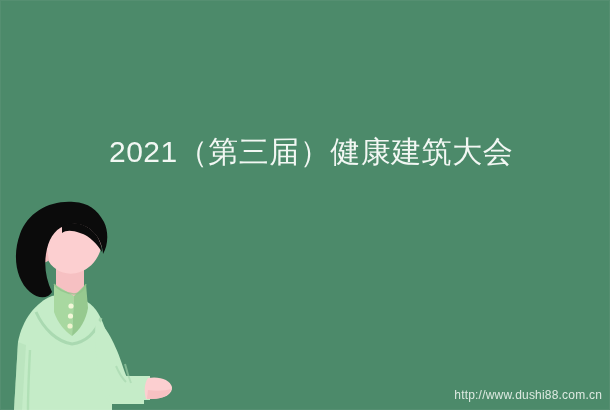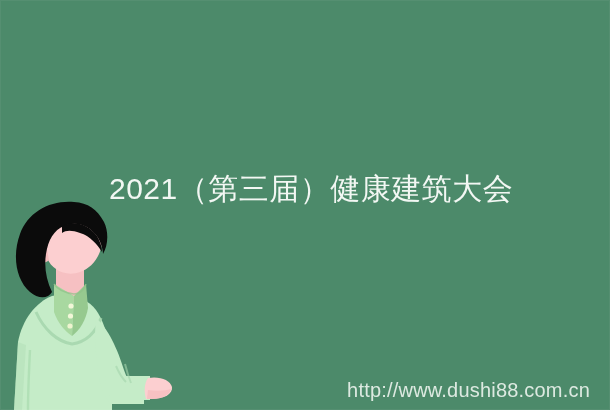--- a/index.html
+++ b/index.html
@@ -34,30 +34,29 @@
     width: 400px;
     color: #f2f7f3;
     font-size: 30px;
     line-height: 42px;
     letter-spacing: 0.5px;
     white-space: nowrap;
     z-index: 20;
   }
   #headline .line {
     display: block;
-    margin-top: 37px;
   }
 
   
   #watermark {
     position: absolute;
-    right: 20px;
+    right: 8px;
     bottom: 8px;
     color: #e8f1ea;
-    font-size: 20px;
+    font-size: 12px;
     letter-spacing: 0.2px;
     opacity: 0.93;
     z-index: 30;
   }
 
   
   #illustration {
     position: absolute;
     left: 0;
     bottom: 0;

